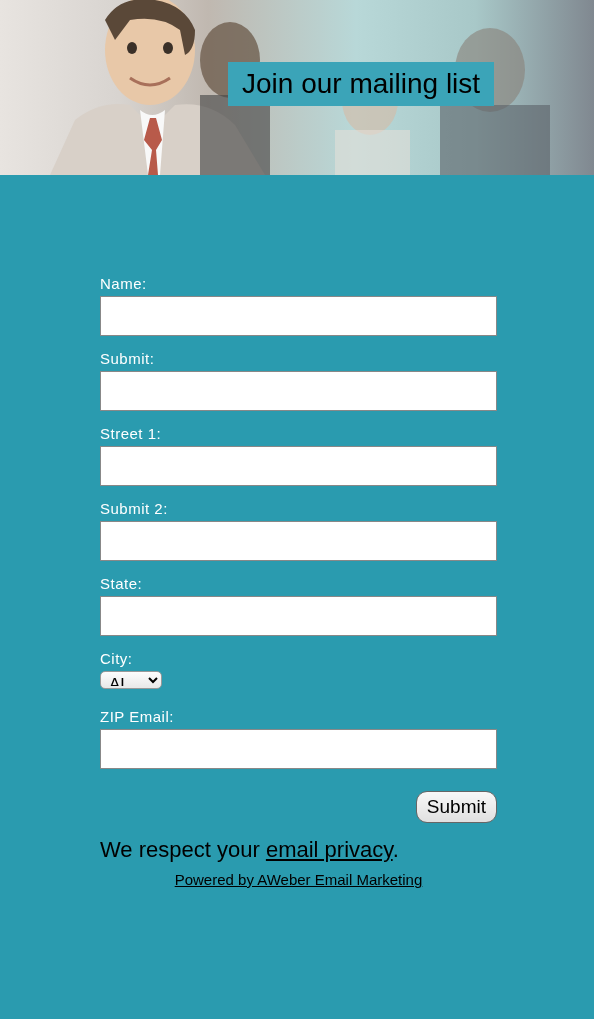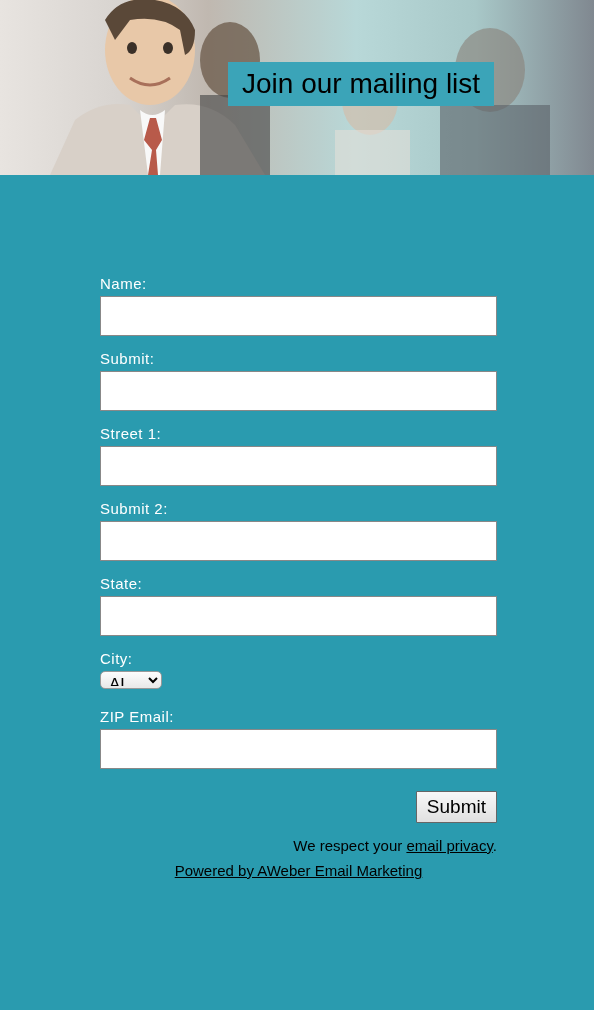--- a/index.html
+++ b/index.html
@@ -72,29 +72,29 @@
       width: 397px;
       text-align: right;
       margin-top: 22px;
       margin-bottom: 14px;
     }
     .submit-button {
       font-size: 19px;
       padding: 4px 10px;
       background: linear-gradient(#f8f8f8, #e0e0e0);
       border: 1px solid #666;
-      border-radius: 1px;
+      border-radius: 11px;
       color: #000;
       cursor: pointer;
       font-family: inherit;
     }
     .footer-text {
       width: 397px;
-      text-align: right;
-      font-size: 15px;
+      text-align: left;
+      font-size: 22px;
       color: #000;
       margin-bottom: 8px;
     }
     .footer-link {
       color: #000;
       text-decoration: underline;
     }
     .powered-row {
       width: 397px;
       text-align: center;

